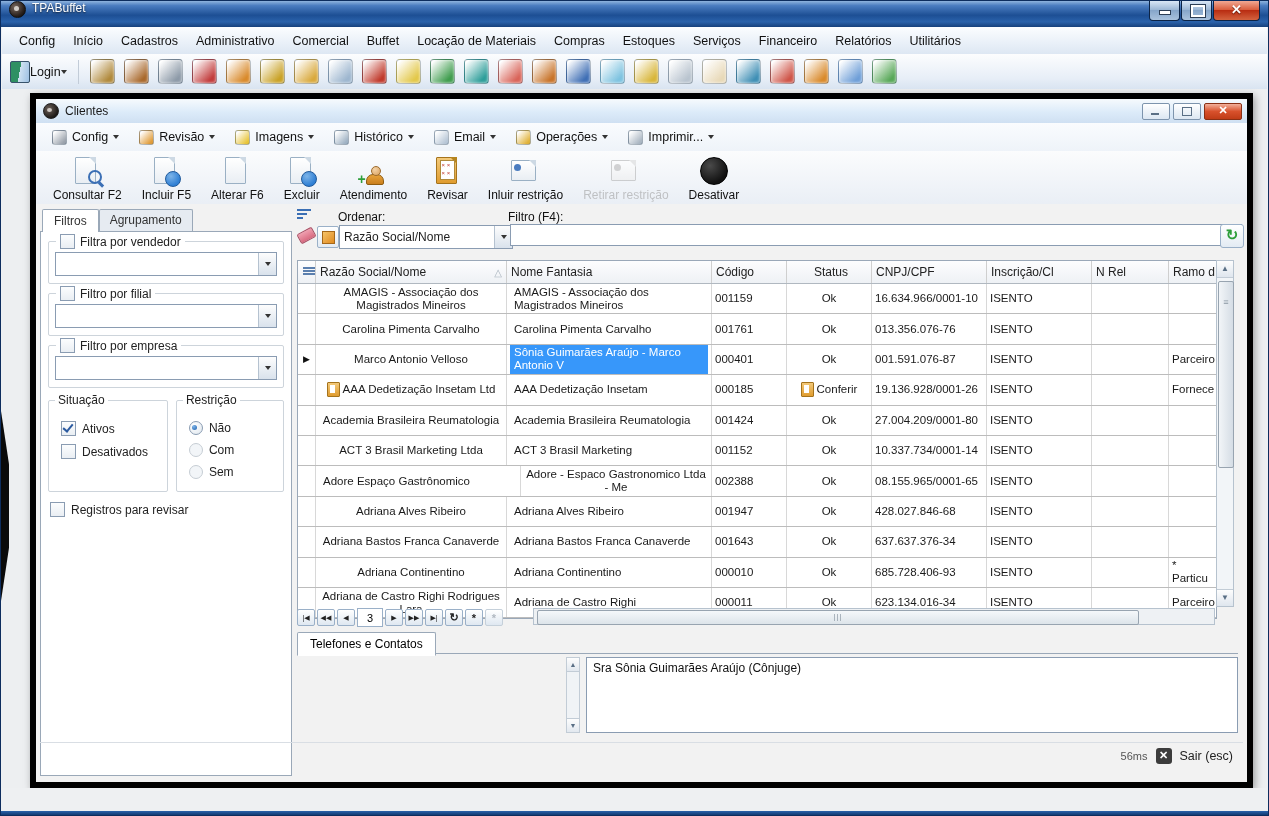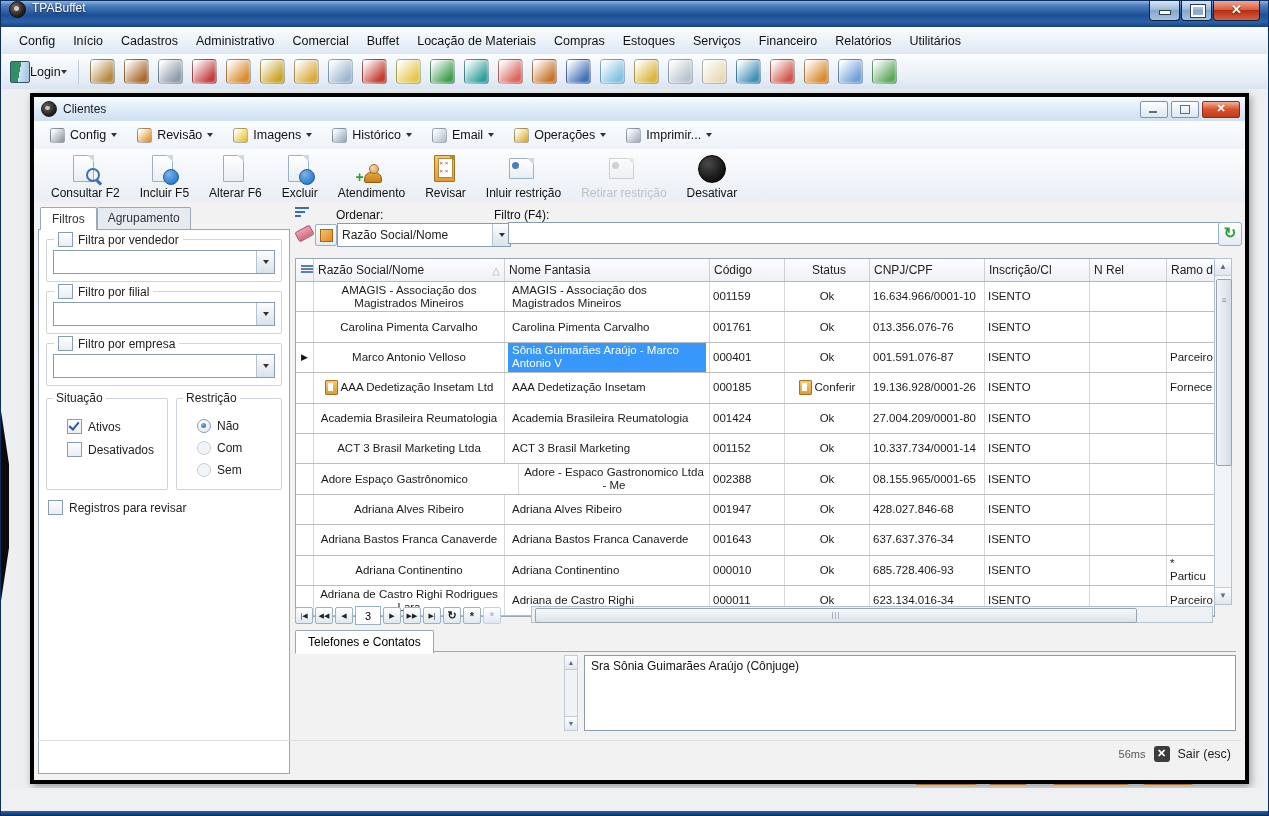--- a/index.html
+++ b/index.html
@@ -51,21 +51,21 @@
     background:linear-gradient(#f2f7fc,#dde8f3);border-top:1px solid #8fa9c4;display:flex;font-size:11.5px;color:#15366e;align-items:center}
   .sb-strip{position:absolute;left:0;right:0;bottom:0;height:4px;background:linear-gradient(#2a62ab,#123a72)}
   .sb-panel{height:100%;display:flex;align-items:center;border-right:1px solid #c0d0e0;box-sizing:border-box;padding:0 8px}
   .sb-1{width:142px;font-weight:bold;color:#0a2a66}
   .sb-2{width:420px;justify-content:center}
   .sb-3{width:190px;justify-content:center;color:#10284e}
   .sb-4{width:240px}
   .sb-5{flex:1;border-right:none}
   
   .child{position:absolute;left:28px;top:4px;width:1211px;height:683px;
-    background:#4c1d95;border:4px solid #000000;box-shadow:2px 3px 8px rgba(0,0,0,.35);z-index:20}
+    background:#4c1d95;border:6px solid #000000;box-shadow:2px 3px 8px rgba(0,0,0,.35);z-index:20}
   .c-title{position:absolute;left:0;right:0;top:0;height:24px;
     background:linear-gradient(#f6fafd,#dcebf9 55%,#cfe0f2);border-bottom:1px solid #b5cbe0;
     display:flex;align-items:center;font-size:12px;color:#1a1a1a}
   .c-ico{width:14px;height:14px;border-radius:50%;margin:0 6px 0 7px;
     background:radial-gradient(circle at 35% 35%,#6d615a,#24201d 65%,#000);border:1px solid #222;position:relative}
   .c-ico::after{content:"";position:absolute;left:3px;top:4px;width:5px;height:4px;border-radius:50%;background:#cfc9c4}
   .cbtns{position:absolute;right:5px;top:4px;display:flex;gap:3px}
   .cbtn{width:26px;height:15px;border:1px solid #7d94ad;border-radius:2px;background:linear-gradient(#ffffff,#dce7f2);position:relative}
   .cbtn.close{width:36px;background:linear-gradient(#f2b09a,#d8512c 50%,#c03c17);border-color:#8a3015}
   .cbtn .g-min{position:absolute;left:8px;bottom:4px;width:8px;height:2px;background:#5a6f85}
@@ -119,33 +119,33 @@
   .fgroup{border:1px solid #cdd4db;border-radius:2px;margin:9px 7px 0 7px;padding:10px 6px 7px 6px;position:relative}
   .fgroup .legend{position:absolute;left:7px;top:-8px;background:#fff;padding:0 4px;display:flex;align-items:center;gap:5px;font-size:12px;color:#222}
   .combo{height:22px;border:1px solid #8a9cb2;background:#fff;display:flex;align-items:center;justify-content:space-between;padding-left:4px}
   .combo-val{font-size:12px;color:#222}
   .combo-btn{width:17px;height:100%;border-left:1px solid #b5c2d0;background:linear-gradient(#fdfdfd,#d9e2ec);display:flex;align-items:center;justify-content:center}
   .cb{width:13px;height:13px;border:1px solid #8a9cb2;background:linear-gradient(#fcfdfe,#e9eef3);position:relative;flex:none}
   .cb.on::after{content:"";position:absolute;left:3px;top:0px;width:4px;height:8px;border:solid #2b5aa0;border-width:0 2px 2px 0;transform:rotate(40deg)}
   .radio{width:12px;height:12px;border:1px solid #8a9cb2;border-radius:50%;background:radial-gradient(circle at 35% 30%,#fff,#dfe7ee);position:relative;flex:none}
   .radio.on::after{content:"";position:absolute;left:2.5px;top:2.5px;width:5px;height:5px;border-radius:50%;background:radial-gradient(circle at 35% 30%,#7db4e8,#1d5fae)}
   .radio.dis{border-color:#c6cdd4;background:#f2f5f8}
-  .optrow{display:flex;align-items:center;gap:6px;font-size:12px;color:#222;margin:8px 14px}
+  .optrow{display:flex;align-items:center;gap:6px;font-size:12px;color:#222;margin:8px 6px}
   .side-groups{display:flex;gap:8px;margin:12px 7px 0 7px}
   .sg{border:1px solid #cdd4db;border-radius:2px;position:relative;padding:12px 6px 4px 6px;box-sizing:border-box}
   .sg .legend{position:absolute;left:6px;top:-8px;background:#fff;padding:0 3px;font-size:12px;color:#222}
   .sg1{width:122px}.sg2{width:110px}
   .loose-cb{display:flex;align-items:center;gap:6px;font-size:12px;color:#222;margin:10px 0 0 9px}
   
   .sortico{position:absolute;left:261px;top:5px;width:16px;height:13px}
   .sortico i{display:block;height:2px;background:#3b6fb5;margin-bottom:2px}
   .sortico i:nth-child(1){width:14px}.sortico i:nth-child(2){width:10px}.sortico i:nth-child(3){width:6px}
   .ord-lbl{position:absolute;left:302px;top:6px;font-size:12px;color:#111;text-decoration:underline;text-decoration-thickness:1px;text-underline-offset:2px}
   .ord-lbl{text-decoration:none}
-  .fil-lbl{position:absolute;left:460px;top:6px;font-size:12px;color:#111}
+  .fil-lbl{position:absolute;left:472px;top:6px;font-size:12px;color:#111}
   .eraser{position:absolute;left:262px;top:26px;width:15px;height:9px;background:linear-gradient(#f0a0b0,#d86a80);border:1px solid #a84a60;border-radius:2px;transform:rotate(-28deg)}
   .locbtn{position:absolute;left:281px;top:22px;width:20px;height:20px;border:1px solid #9ab0c8;border-radius:2px;background:linear-gradient(#fff,#e3ebf3);display:flex;align-items:center;justify-content:center}
   .locbtn .sq{width:11px;height:11px;background:linear-gradient(135deg,#f5c46a,#e08a1f);border:1px solid #a5681a}
   .ord-combo{position:absolute;left:303px;top:21px;width:168px;height:22px}
   .fil-input{position:absolute;left:474px;top:20px;width:732px;height:22px;border:1px solid #8a9cb2;background:#fff;font-size:12px;padding:0 4px;box-sizing:border-box;font-family:"Liberation Sans",sans-serif}
   .refbtn{position:absolute;left:1184px;top:20px;width:22px;height:22px;border:1px solid #9ab0c8;border-radius:3px;background:linear-gradient(#fff,#e3ebf3);
     color:#2e9e3a;font-size:15px;font-weight:bold;text-align:center;line-height:20px}
   
   .grid{position:absolute;left:261px;top:56px;width:918px;border:1px solid #9aa8b8;background:#fff;box-sizing:content-box}
   .ghead{display:flex;height:22px;background:linear-gradient(#fdfdfe,#eef1f5);border-bottom:1px solid #b0b8c0}

